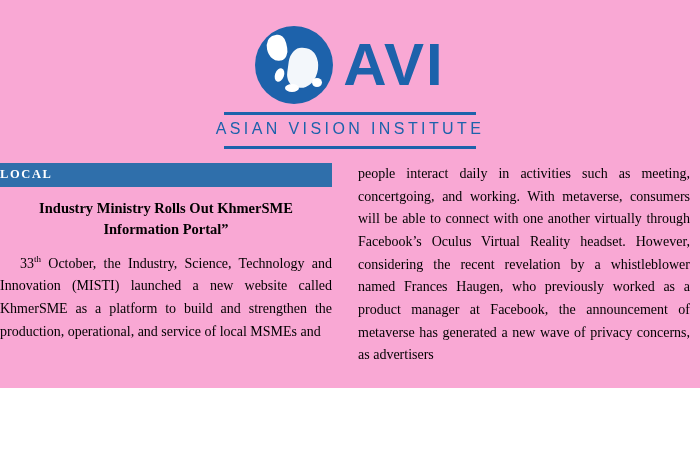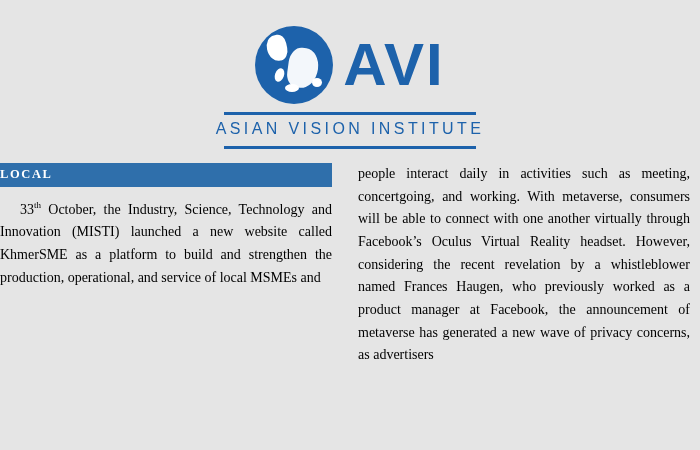--- a/index.html
+++ b/index.html
@@ -9,22 +9,22 @@
   body {
     width: 700px;
     height: 450px;
     background: #ffffff;
     font-family: "Liberation Serif", serif;
     overflow: hidden;
   }
   .page {
     position: relative;
     width: 700px;
-    height: 450px;
-    background: #e5e5e5;
+    height: 388px;
+    background: #f9a8d4;
     box-sizing: border-box;
   }
 
   
   .logo-block {
     padding-top: 26px;
     display: flex;
     flex-direction: column;
     align-items: center;
     justify-content: flex-start;
@@ -180,20 +180,21 @@
     </div>
     <div class="logo-underline"></div>
     <div class="logo-sub">ASIAN VISION INSTITUTE</div>
     <div class="logo-underline2"></div>
   </div>
 
 
   <div class="columns">
     <div class="col col-left">
       <div class="section-bar">LOCAL</div>
+      <div class="headline">Industry Ministry Rolls Out KhmerSME Information Portal”</div>
       <div class="body-text indent"><span>33</span><sup>th</sup><span> October, the Industry, Science, Technology and Innovation (MISTI) launched a new website called KhmerSME as a platform to build and strengthen the production, operational, and service of local MSMEs and</span></div>
     </div>
     <div class="col col-right">
       <div class="body-text">people interact daily in activities such as meeting, concertgoing, and working. With metaverse, consumers will be able to connect with one another virtually through Facebook’s Oculus Virtual Reality headset. However, considering the recent revelation by a whistleblower named Frances Haugen, who previously worked as a product manager at Facebook, the announcement of metaverse has generated a new wave of privacy concerns, as advertisers</div>
     </div>
   </div>
 
 </div>
 
 </body></html>

